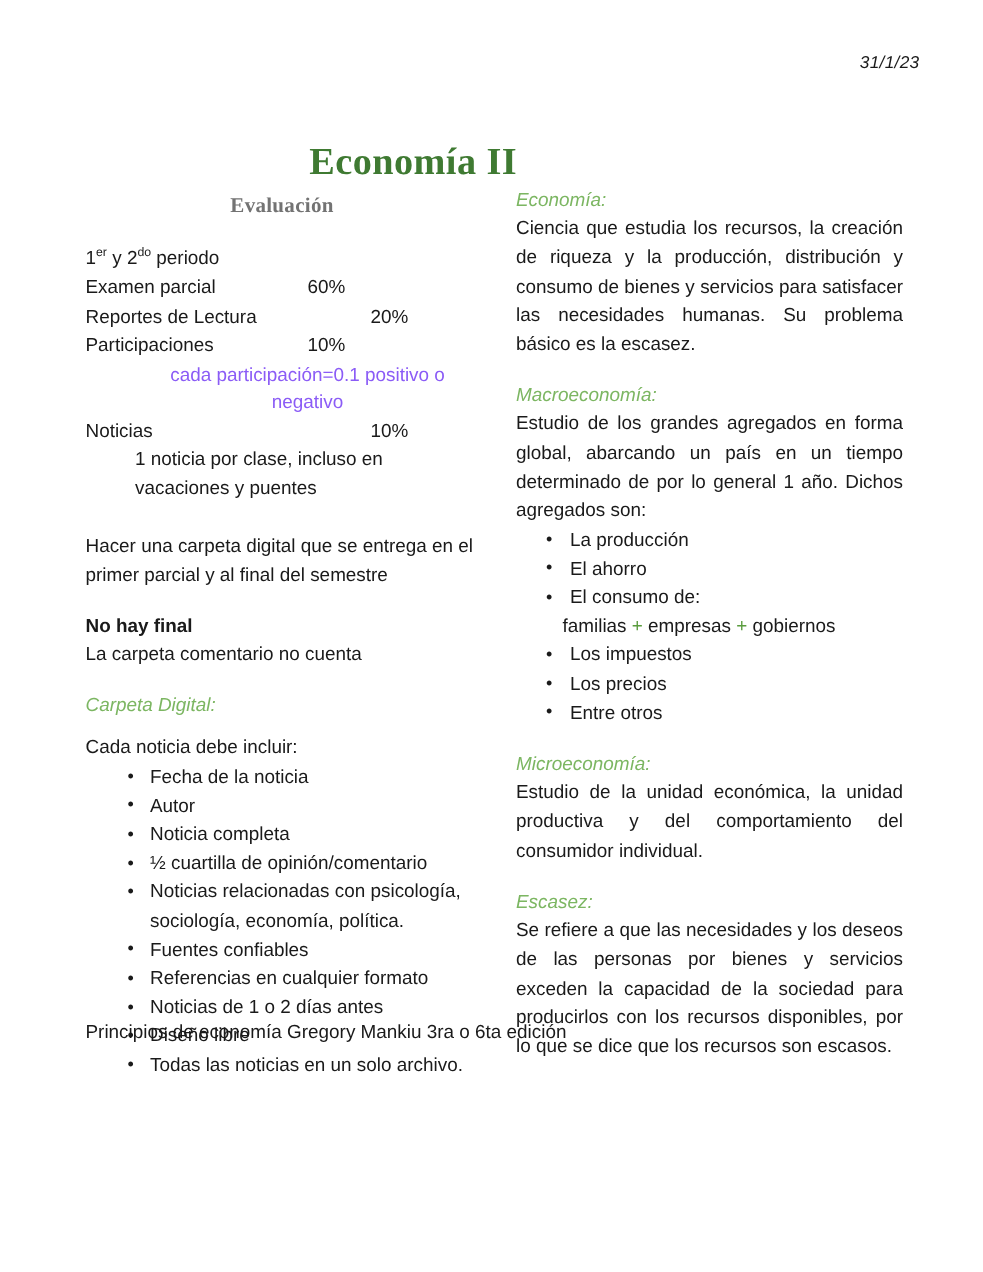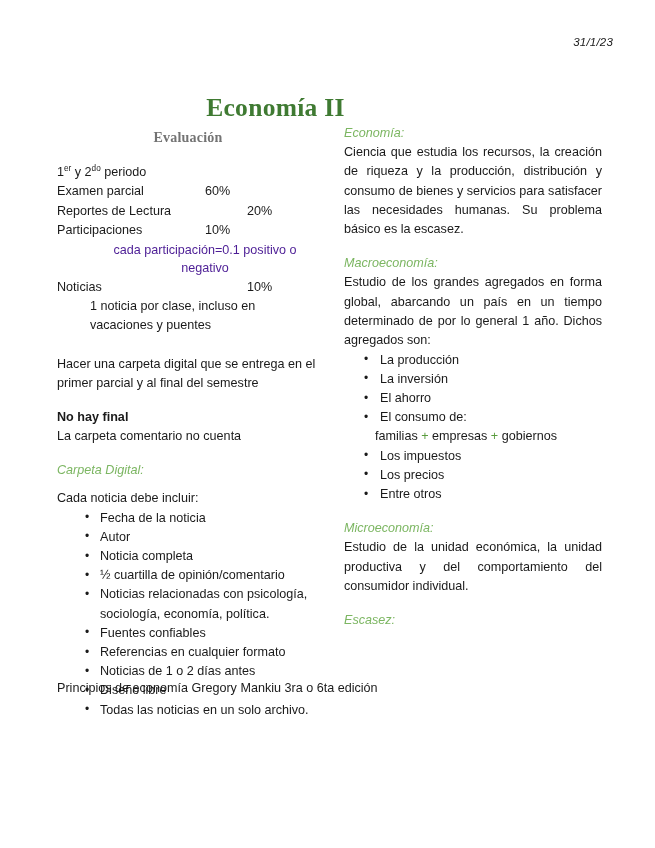--- a/index.html
+++ b/index.html
@@ -87,21 +87,21 @@
   .pct-a { left: 148px; }
   .pct-b { left: 190px; }
 
   sup {
     font-size: 8.2px;
     vertical-align: super;
     line-height: 0;
   }
 
   .note-blue {
-    color: #4c1d95;
+    color: #8b5cf6;
     font-size: 12.6px;
     line-height: 18.6px;
     text-align: center;
     margin: 0;
     padding: 0 6px 0 40px;
   }
 
   .sub-note {
     font-size: 12.6px;
     line-height: 19.2px;
@@ -259,36 +259,36 @@
     <p class="green-italic">Economía:</p>
     <p class="jpara">Ciencia que estudia los recursos, la creación de riqueza y la producción, distribución y consumo de bienes y servicios   para satisfacer las necesidades humanas. Su problema básico es la escasez.</p>
 
     <div class="gap-md"></div>
 
     <p class="green-italic">Macroeconomía:</p>
     <p class="jpara">Estudio de los grandes agregados en forma global, abarcando un país en un tiempo determinado de por lo general 1 año. Dichos agregados  son:</p>
 
     <ul class="bullets">
       <li><span>La producción</span></li>
-      <li><span>La inversión</span></li>
       <li><span>El ahorro</span></li>
       <li>
         <span>El consumo de:</span>
         <span class="cont"><span>familias </span><span class="plus">+</span><span> empresas </span><span class="plus">+</span><span> gobiernos</span></span>
       </li>
       <li><span>Los impuestos</span></li>
       <li><span>Los precios</span></li>
       <li><span>Entre otros</span></li>
     </ul>
 
     <div class="gap-md"></div>
 
     <p class="green-italic">Microeconomía:</p>
     <p class="jpara">Estudio de la unidad económica, la unidad productiva y del comportamiento del consumidor individual.</p>
 
     <div class="gap-md"></div>
 
     <p class="green-italic">Escasez:</p>
+    <p class="jpara">Se refiere a que las necesidades  y los deseos de las personas por bienes y servicios exceden la capacidad de la sociedad para producirlos con los recursos disponibles, por lo que se dice que los recursos son escasos.</p>
   </div>
 
   <div class="footnote">Principios de economía Gregory Mankiu 3ra o 6ta edición</div>
 
 </div>
 
 </body></html>

